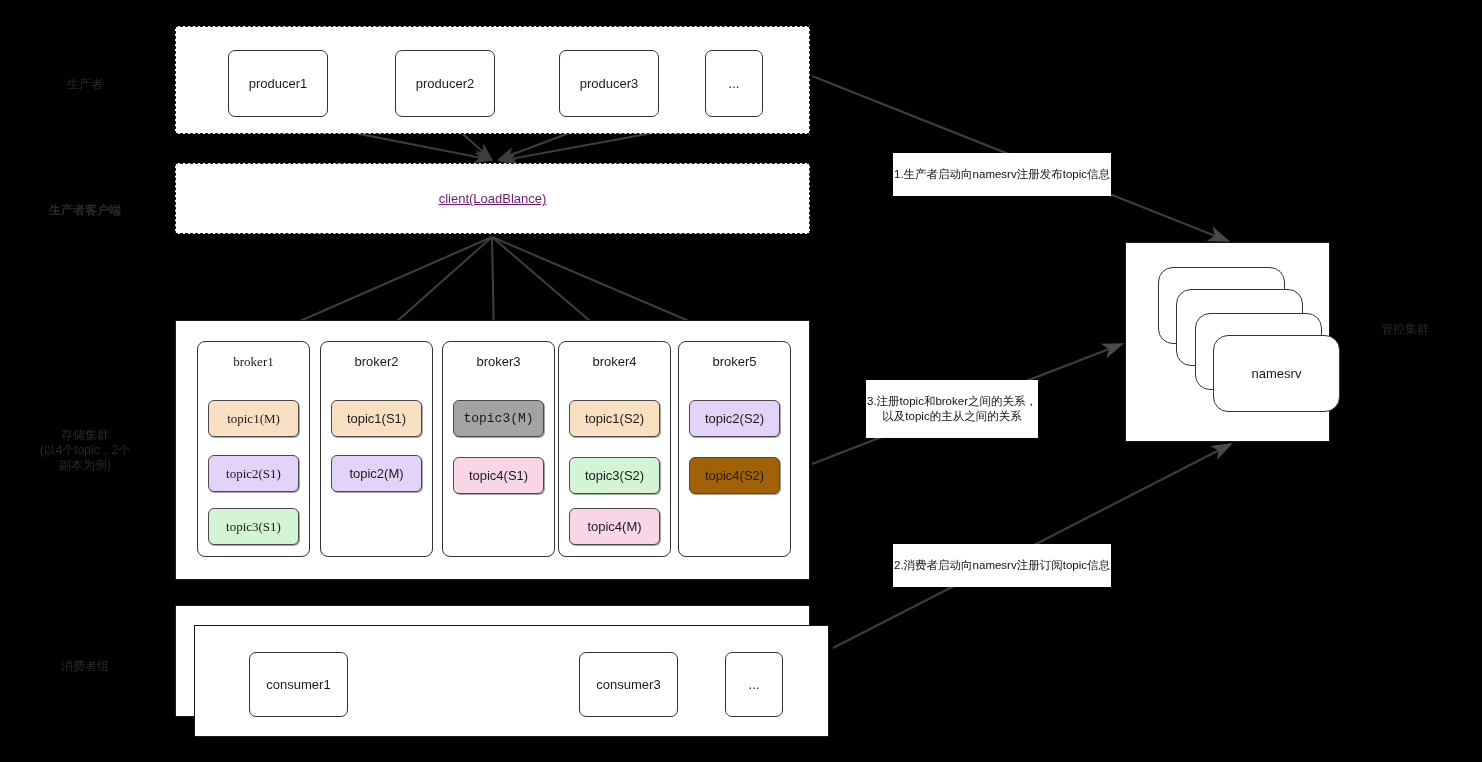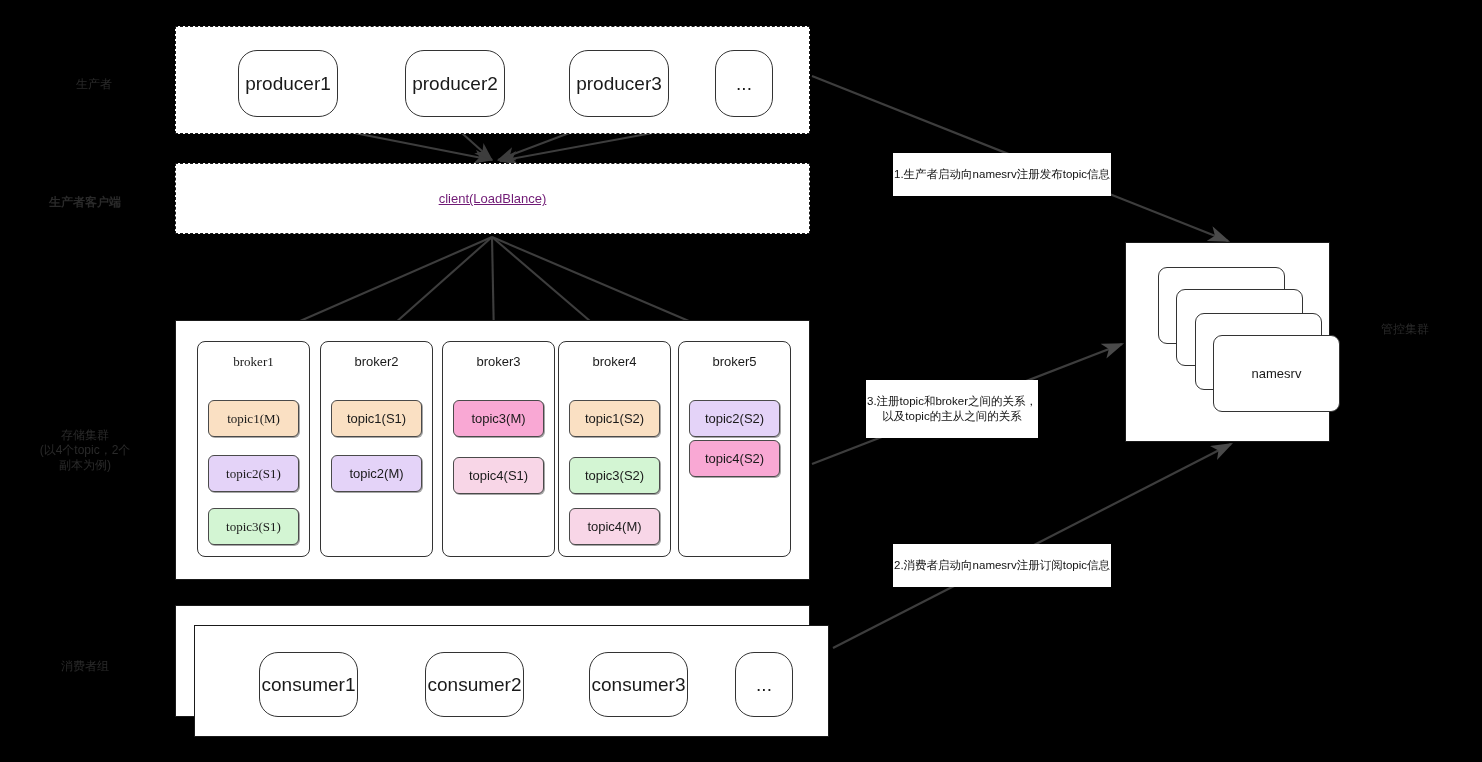--- a/index.html
+++ b/index.html
@@ -36,28 +36,27 @@
   }
   .panel-solid{
     background:#ffffff;
     border:1.6px solid #1a1a1a;
   }
 
   
   .node{
     background:#ffffff;
     border:1.5px solid #333333;
-    border-radius:19px;
+    border-radius:7px;
     display:flex;
     align-items:center;
     justify-content:center;
     color:#1a1a1a;
-    font-size:19px;
-    text-align:center;
-    margin-left:10px;
+    font-size:13px;
+    text-align:center;
   }
 
   
   .broker{
     background:#ffffff;
     border:1.6px solid #333333;
     border-radius:8px;
   }
   .broker-title{
     position:absolute;
@@ -79,21 +78,21 @@
     color:#1a1a1a;
     box-shadow:1px 1px 0 rgba(0,0,0,.35);
   }
 
   
   .ns-card{
     position:absolute;
     width:125px;height:75px;
     background:#ffffff;
     border:1.5px solid #333333;
-    border-radius:9px;
+    border-radius:15px;
     display:flex;align-items:center;justify-content:center;
     font-size:13px;color:#1a1a1a;
   }
 
   
   .edge-label{
     position:absolute;
     background:#ffffff;
     color:#111111;
     font-size:11.5px;
@@ -135,23 +134,23 @@
       <path d="M492,237 L731,339" marker-end="url(#ah)"></path>
     </g>
 
     <path d="M812,76 L1228,241" stroke="#3d3d3d" stroke-width="2.2" fill="none" marker-end="url(#ah2)"></path>
 
     <path d="M812,464 L1122,344" stroke="#3d3d3d" stroke-width="2.2" fill="none" marker-end="url(#ah2)"></path>
 
     <path d="M833,648 L1231,444" stroke="#3d3d3d" stroke-width="2.2" fill="none" marker-end="url(#ah2)"></path>
   </svg>
 
-  <div class="abs row-label" style="left:29px;top:70px;width:130px;height:28px;">生产者</div>
-
-  <div class="abs row-label" style="left:20px;top:188px;width:130px;height:28px;font-weight:bold;">生产者客户端</div>
+  <div class="abs row-label" style="left:20px;top:70px;width:130px;height:28px;">生产者</div>
+
+  <div class="abs row-label" style="left:20px;top:196px;width:130px;height:28px;font-weight:bold;">生产者客户端</div>
 
   <div class="abs row-label" style="left:20px;top:424px;width:130px;height:52px;">存储集群
 (以4个topic，2个
 副本为例)</div>
 
   <div class="abs row-label" style="left:20px;top:652px;width:130px;height:28px;">消费者组</div>
 
   <div class="abs row-label" style="left:1350px;top:315px;width:110px;height:28px;">管控集群</div>
 
   <div class="abs panel-dashed" style="left:175px;top:26px;width:635px;height:108px;"></div>
@@ -176,43 +175,42 @@
   </div>
 
   <div class="abs broker" style="left:320px;top:341px;width:113px;height:216px;">
     <div class="broker-title">broker2</div>
     <div class="topic-chip" style="top:58px;background:#fae0c3;">topic1(S1)</div>
     <div class="topic-chip" style="top:113px;background:#e4d3f8;">topic2(M)</div>
   </div>
 
   <div class="abs broker" style="left:442px;top:341px;width:113px;height:216px;">
     <div class="broker-title">broker3</div>
-    <div class="topic-chip" style="top:58px;background:#f9a8d4;">topic3(M)</div>
+    <div class="topic-chip" style="top:58px;background:#a3a3a3;font-family:Liberation Mono, monospace;">topic3(M)</div>
     <div class="topic-chip" style="top:115px;background:#f8d6e7;">topic4(S1)</div>
   </div>
 
   <div class="abs broker" style="left:558px;top:341px;width:113px;height:216px;">
     <div class="broker-title">broker4</div>
     <div class="topic-chip" style="top:58px;background:#fae0c3;">topic1(S2)</div>
     <div class="topic-chip" style="top:115px;background:#d3f5d3;">topic3(S2)</div>
     <div class="topic-chip" style="top:166px;background:#f8d6e7;">topic4(M)</div>
   </div>
 
   <div class="abs broker" style="left:678px;top:341px;width:113px;height:216px;">
     <div class="broker-title">broker5</div>
     <div class="topic-chip" style="top:58px;background:#e4d3f8;">topic2(S2)</div>
-    <div class="topic-chip" style="top:98px;background:#f9a8d4;">topic4(S2)</div>
+    <div class="topic-chip" style="top:115px;background:#a16207;">topic4(S2)</div>
   </div>
 
   <div class="abs panel-solid" style="left:175px;top:605px;width:635px;height:112px;"></div>
 
   <div class="abs panel-solid" style="left:194px;top:625px;width:635px;height:112px;"></div>
 
   <div class="abs node" style="left:249px;top:652px;width:99px;height:65px;">consumer1</div>
-  <div class="abs node" style="left:415px;top:652px;width:99px;height:65px;">consumer2</div>
   <div class="abs node" style="left:579px;top:652px;width:99px;height:65px;">consumer3</div>
   <div class="abs node" style="left:725px;top:652px;width:58px;height:65px;">...</div>
 
   <div class="abs panel-solid" style="left:1125px;top:242px;width:205px;height:200px;">
     <div class="ns-card" style="left:32px;top:24px;"></div>
     <div class="ns-card" style="left:50px;top:46px;"></div>
     <div class="ns-card" style="left:69px;top:70px;"></div>
     <div class="ns-card" style="left:87px;top:92px;">namesrv</div>
   </div>
 

